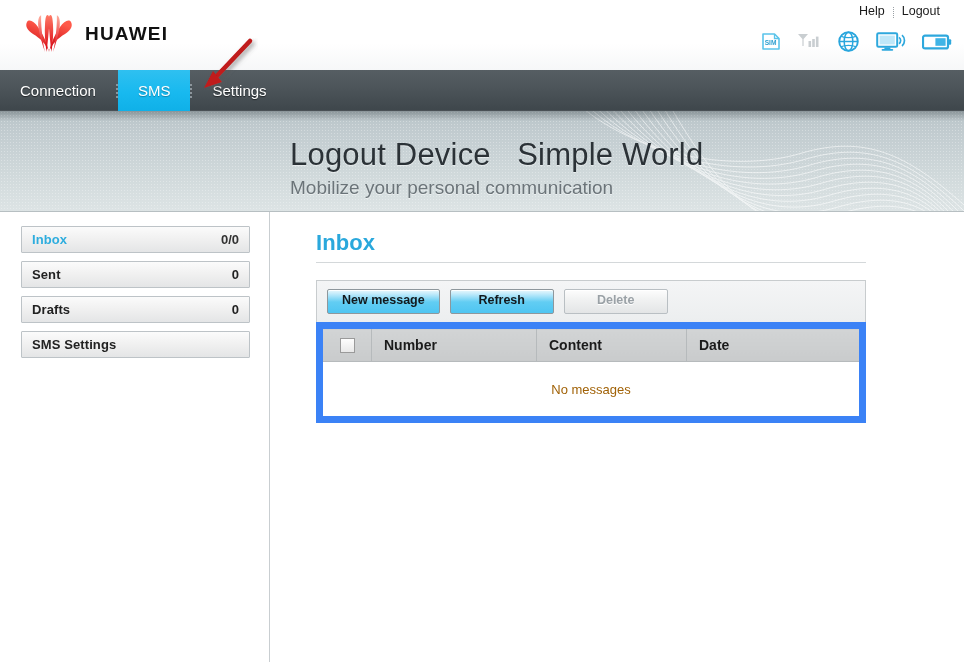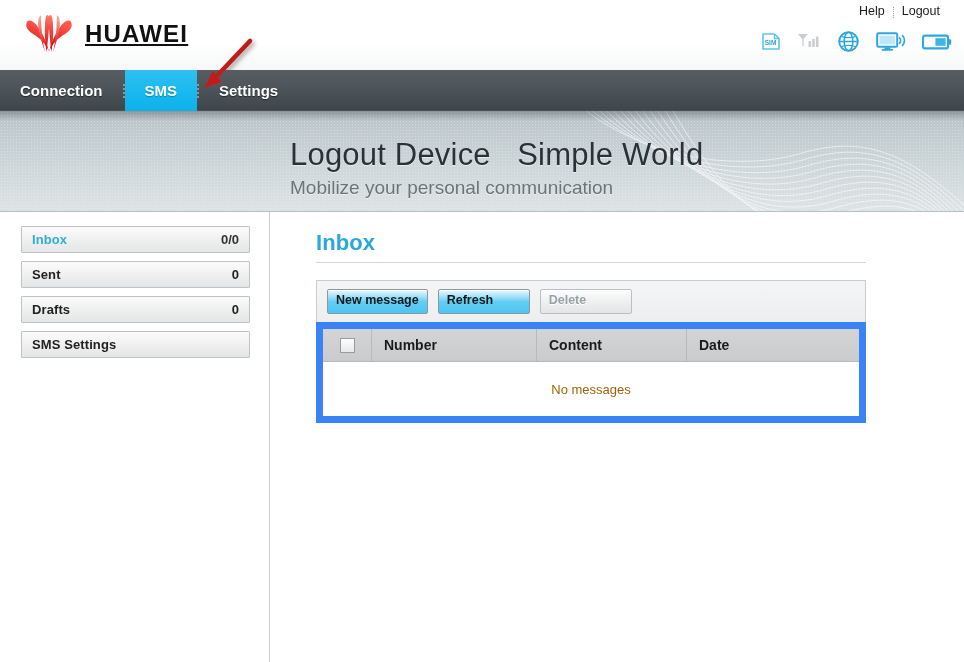--- a/index.html
+++ b/index.html
@@ -30,27 +30,26 @@
     display: flex;
     align-items: center;
     height: 48px;
   }
   .logo-flower {
     width: 54px;
     height: 44px;
     position: relative;
   }
   .logo-text {
-    font-size: 24px;
+    font-size: 19px;
     font-weight: bold;
     letter-spacing: 1.2px;
     color: #111;
     margin-left: 9px;
     font-family: "Liberation Sans", sans-serif;
-    text-decoration: underline;
   }
 
   .top-links {
     position: absolute;
     right: 16px;
     top: 4px;
     font-size: 12.5px;
     color: #222;
     display: flex;
     align-items: flex-end;
@@ -95,21 +94,21 @@
     left: 0; right: 0; bottom: -3px;
     height: 3px;
     background: linear-gradient(to bottom, rgba(0,0,0,0.22), rgba(0,0,0,0));
   }
   .nav-item {
     display: flex;
     align-items: center;
     padding: 0 20px;
     color: #ffffff;
     font-size: 15px;
-    font-weight: bold;
+    font-weight: normal;
     text-shadow: 0 1px 1px rgba(0,0,0,0.55);
     cursor: pointer;
     user-select: none;
   }
   .nav-item.active {
     background: linear-gradient(to bottom, #2fc0f0 0%, #18b9ef 55%, #0fb0e8 100%);
     text-shadow: 0 1px 1px rgba(0,0,0,0.30);
   }
   .nav-sep {
     align-self: center;
@@ -246,31 +245,32 @@
     border-bottom: none;
     background: linear-gradient(to bottom, #f4f5f6 0%, #eceeef 100%);
     padding: 8px 10px;
     display: flex;
     gap: 10px;
     align-items: center;
   }
   .btn {
     min-width: 74px;
     height: 23px;
-    padding: 0 8px;
+    padding: 0 14px;
     font-size: 12.5px;
     font-weight: bold;
     color: #12191d;
     border: 1px solid #8e979c;
     border-radius: 2px;
     cursor: pointer;
     background: linear-gradient(to bottom, #eaf8fd 0%, #bfeafb 18%, #62cdf3 52%, #4ec5f2 100%);
     box-shadow: inset 0 1px 0 rgba(255,255,255,0.85);
     font-family: "Liberation Sans", sans-serif;
     line-height: 21px;
+    text-align: center;
   }
   .btn.disabled {
     color: #9aa1a6;
     background: linear-gradient(to bottom, #fdfdfd 0%, #f1f2f2 40%, #e3e5e6 100%);
     border-color: #b9bfc3;
     cursor: default;
     text-shadow: 0 1px 0 #fff;
   }
 
   table.msg-table {

